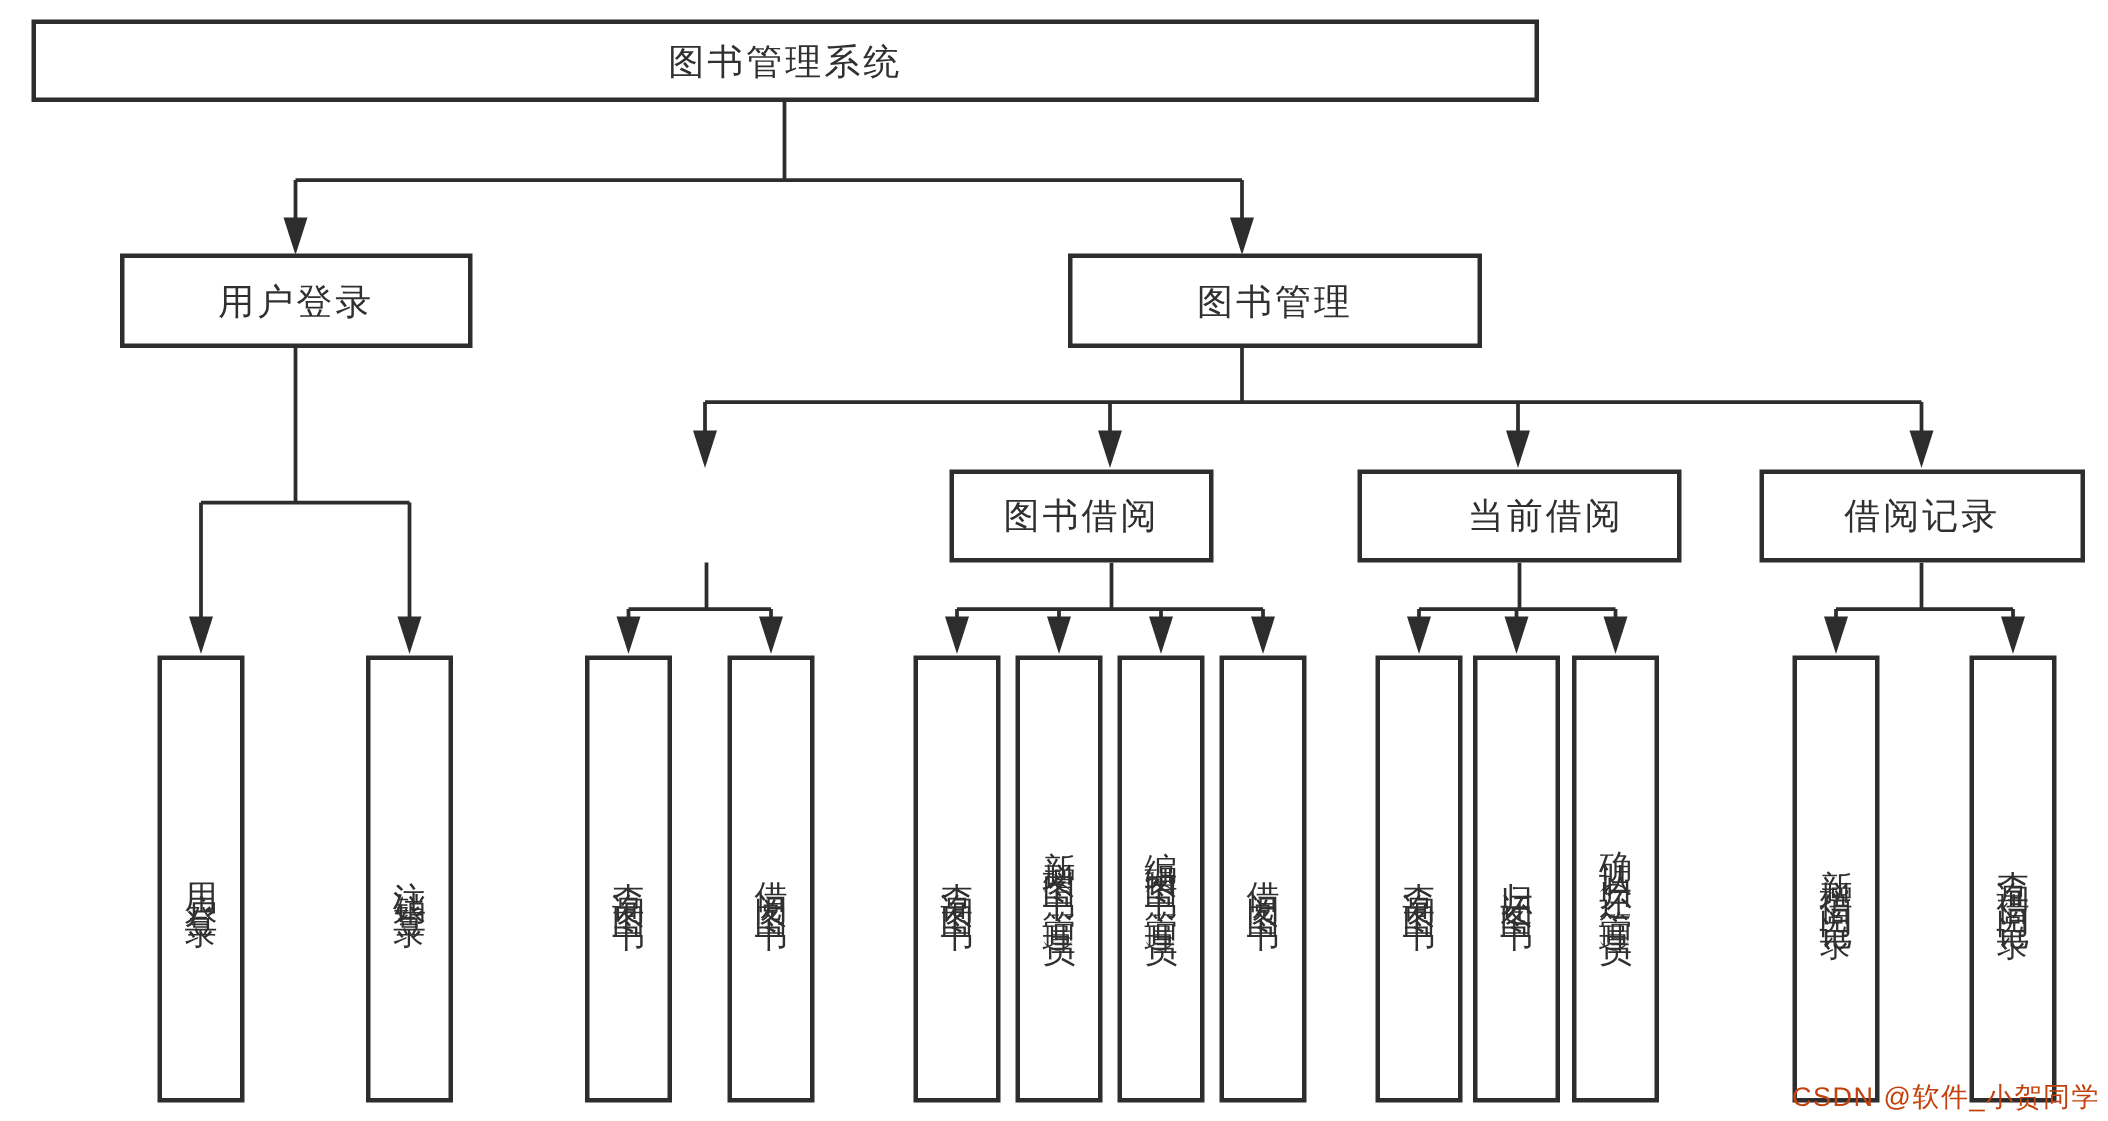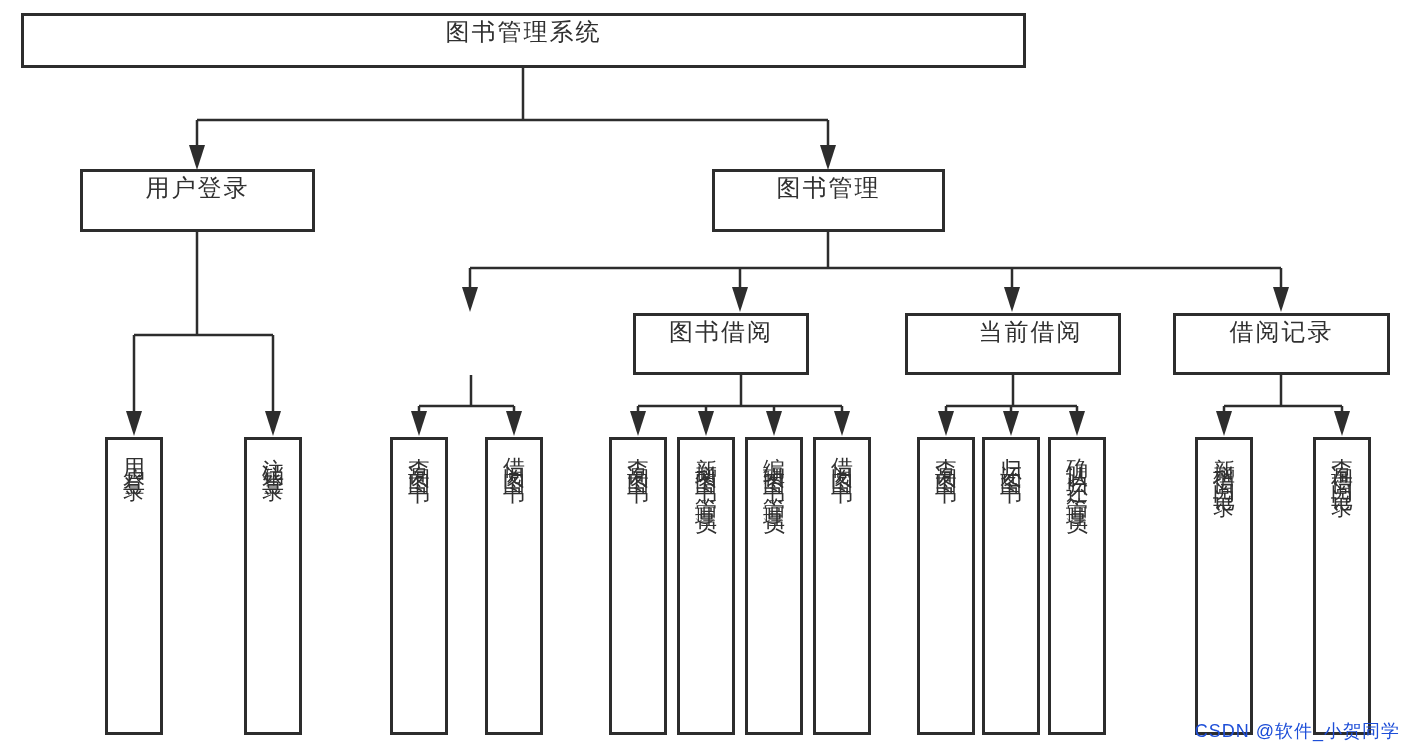--- a/index.html
+++ b/index.html
@@ -24,40 +24,41 @@
   #connectors polygon {
     fill: #2d2d2d;
     stroke: none;
   }
   .node {
     position: absolute;
     box-sizing: border-box;
     background: #ffffff;
     border: 3px solid #2d2d2d;
     display: flex;
+    align-items: center;
     justify-content: center;
     color: #303030;
   }
   .node.h .lbl {
     font-size: 24px;
     letter-spacing: 2px;
     white-space: nowrap;
   }
   .node.v .lbl {
     writing-mode: vertical-rl;
     text-orientation: mixed;
     font-size: 22px;
     letter-spacing: 8px;
     line-height: 1;
     white-space: nowrap;
   }
   
   #n-root           { left: 21px;   top: 13px;  width: 1005px; height: 55px; }
   #n-user-login     { left: 80px;   top: 169px; width: 235px;  height: 63px; }
-  #n-book-mgmt      { left: 712px;  top: 169px; width: 233px;  height: 63px; }
+  #n-book-mgmt      { left: 712px;  top: 169px; width: 276px;  height: 63px; }
   #n-new-book-rec   { left: 363px;  top: 313px; width: 216px;  height: 62px; }
   #n-book-borrow    { left: 633px;  top: 313px; width: 176px;  height: 62px; }
   #n-current-borrow { left: 905px;  top: 313px; width: 216px;  height: 62px; padding-left: 35px; }
   #n-borrow-record  { left: 1173px; top: 313px; width: 217px;  height: 62px; }
   
   .leaf { top: 437px; width: 58px; height: 298px; }
   #n-leaf-user-login { left: 105px; }
   #n-leaf-logout     { left: 244px; }
   #n-nb-query        { left: 390px; }
   #n-nb-borrow       { left: 485px; }
@@ -68,21 +69,21 @@
   #n-cb-query        { left: 917px; }
   #n-cb-return       { left: 982px; }
   #n-cb-confirm      { left: 1048px; }
   #n-br-add          { left: 1195px; }
   #n-br-query        { left: 1313px; }
   #watermark {
     position: absolute;
     right: 5px;
     bottom: 4px;
     font-size: 18px;
-    color: #1d4ed8;
+    color: #c2410c;
     letter-spacing: 1px;
     z-index: 10;
     white-space: nowrap;
   }
 </style>
 </head>
 <body>
 
 <div id="canvas">
 

